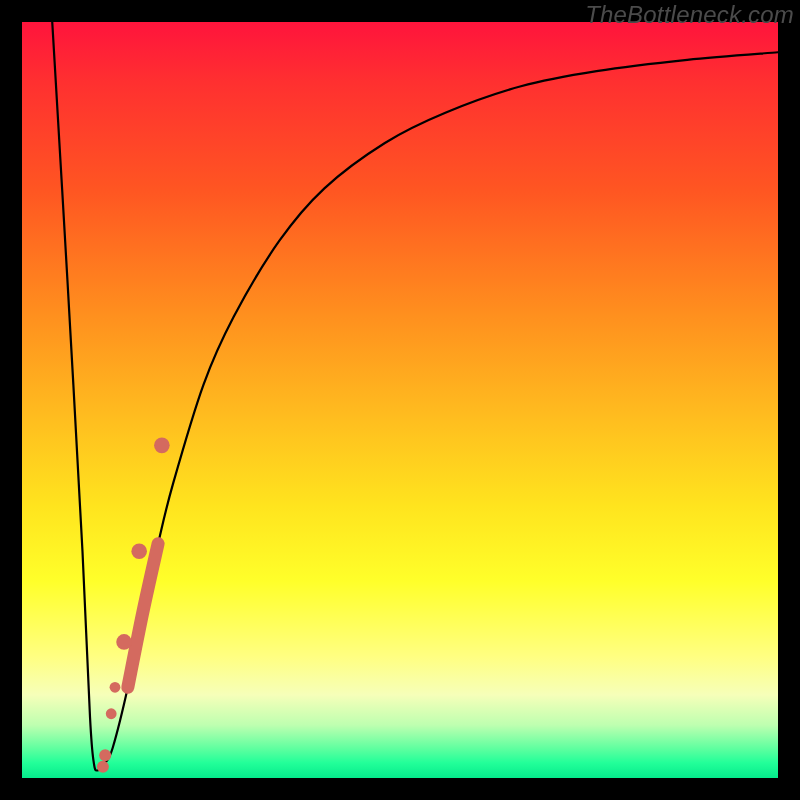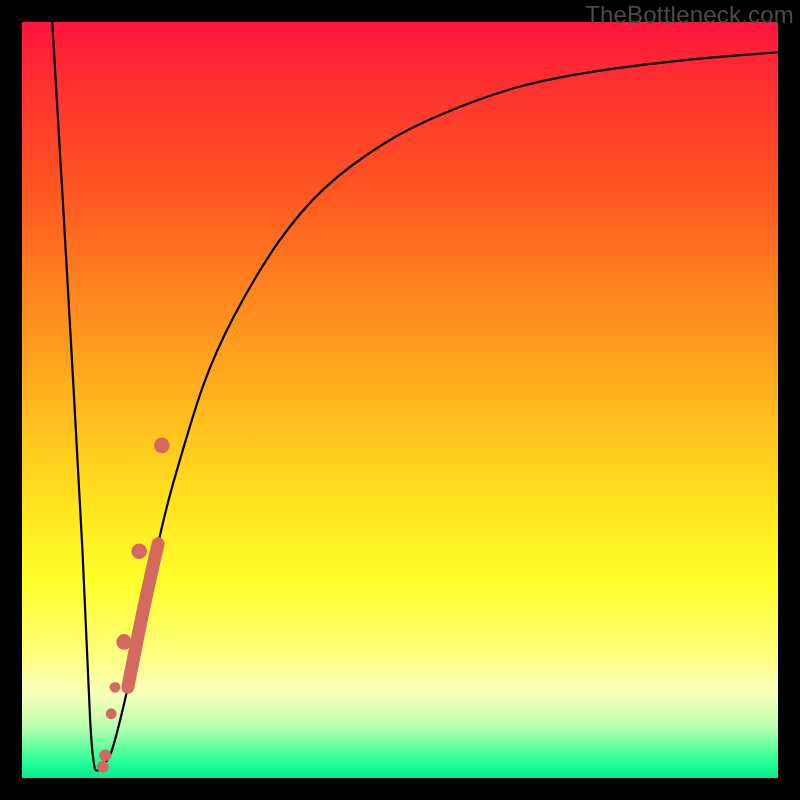--- a/index.html
+++ b/index.html
@@ -44,20 +44,21 @@
     overflow: hidden;
   }
   .watermark {
     position: absolute;
     top: 1px;
     right: 6px;
     color: #4b4b4b;
     font-size: 24px;
     letter-spacing: 0.2px;
     white-space: nowrap;
+    font-style: italic;
   }
   svg.curve {
     position: absolute;
     left: 0;
     top: 0;
     width: 756px;
     height: 756px;
   }
   .marker {
     fill: #d46a5f;

